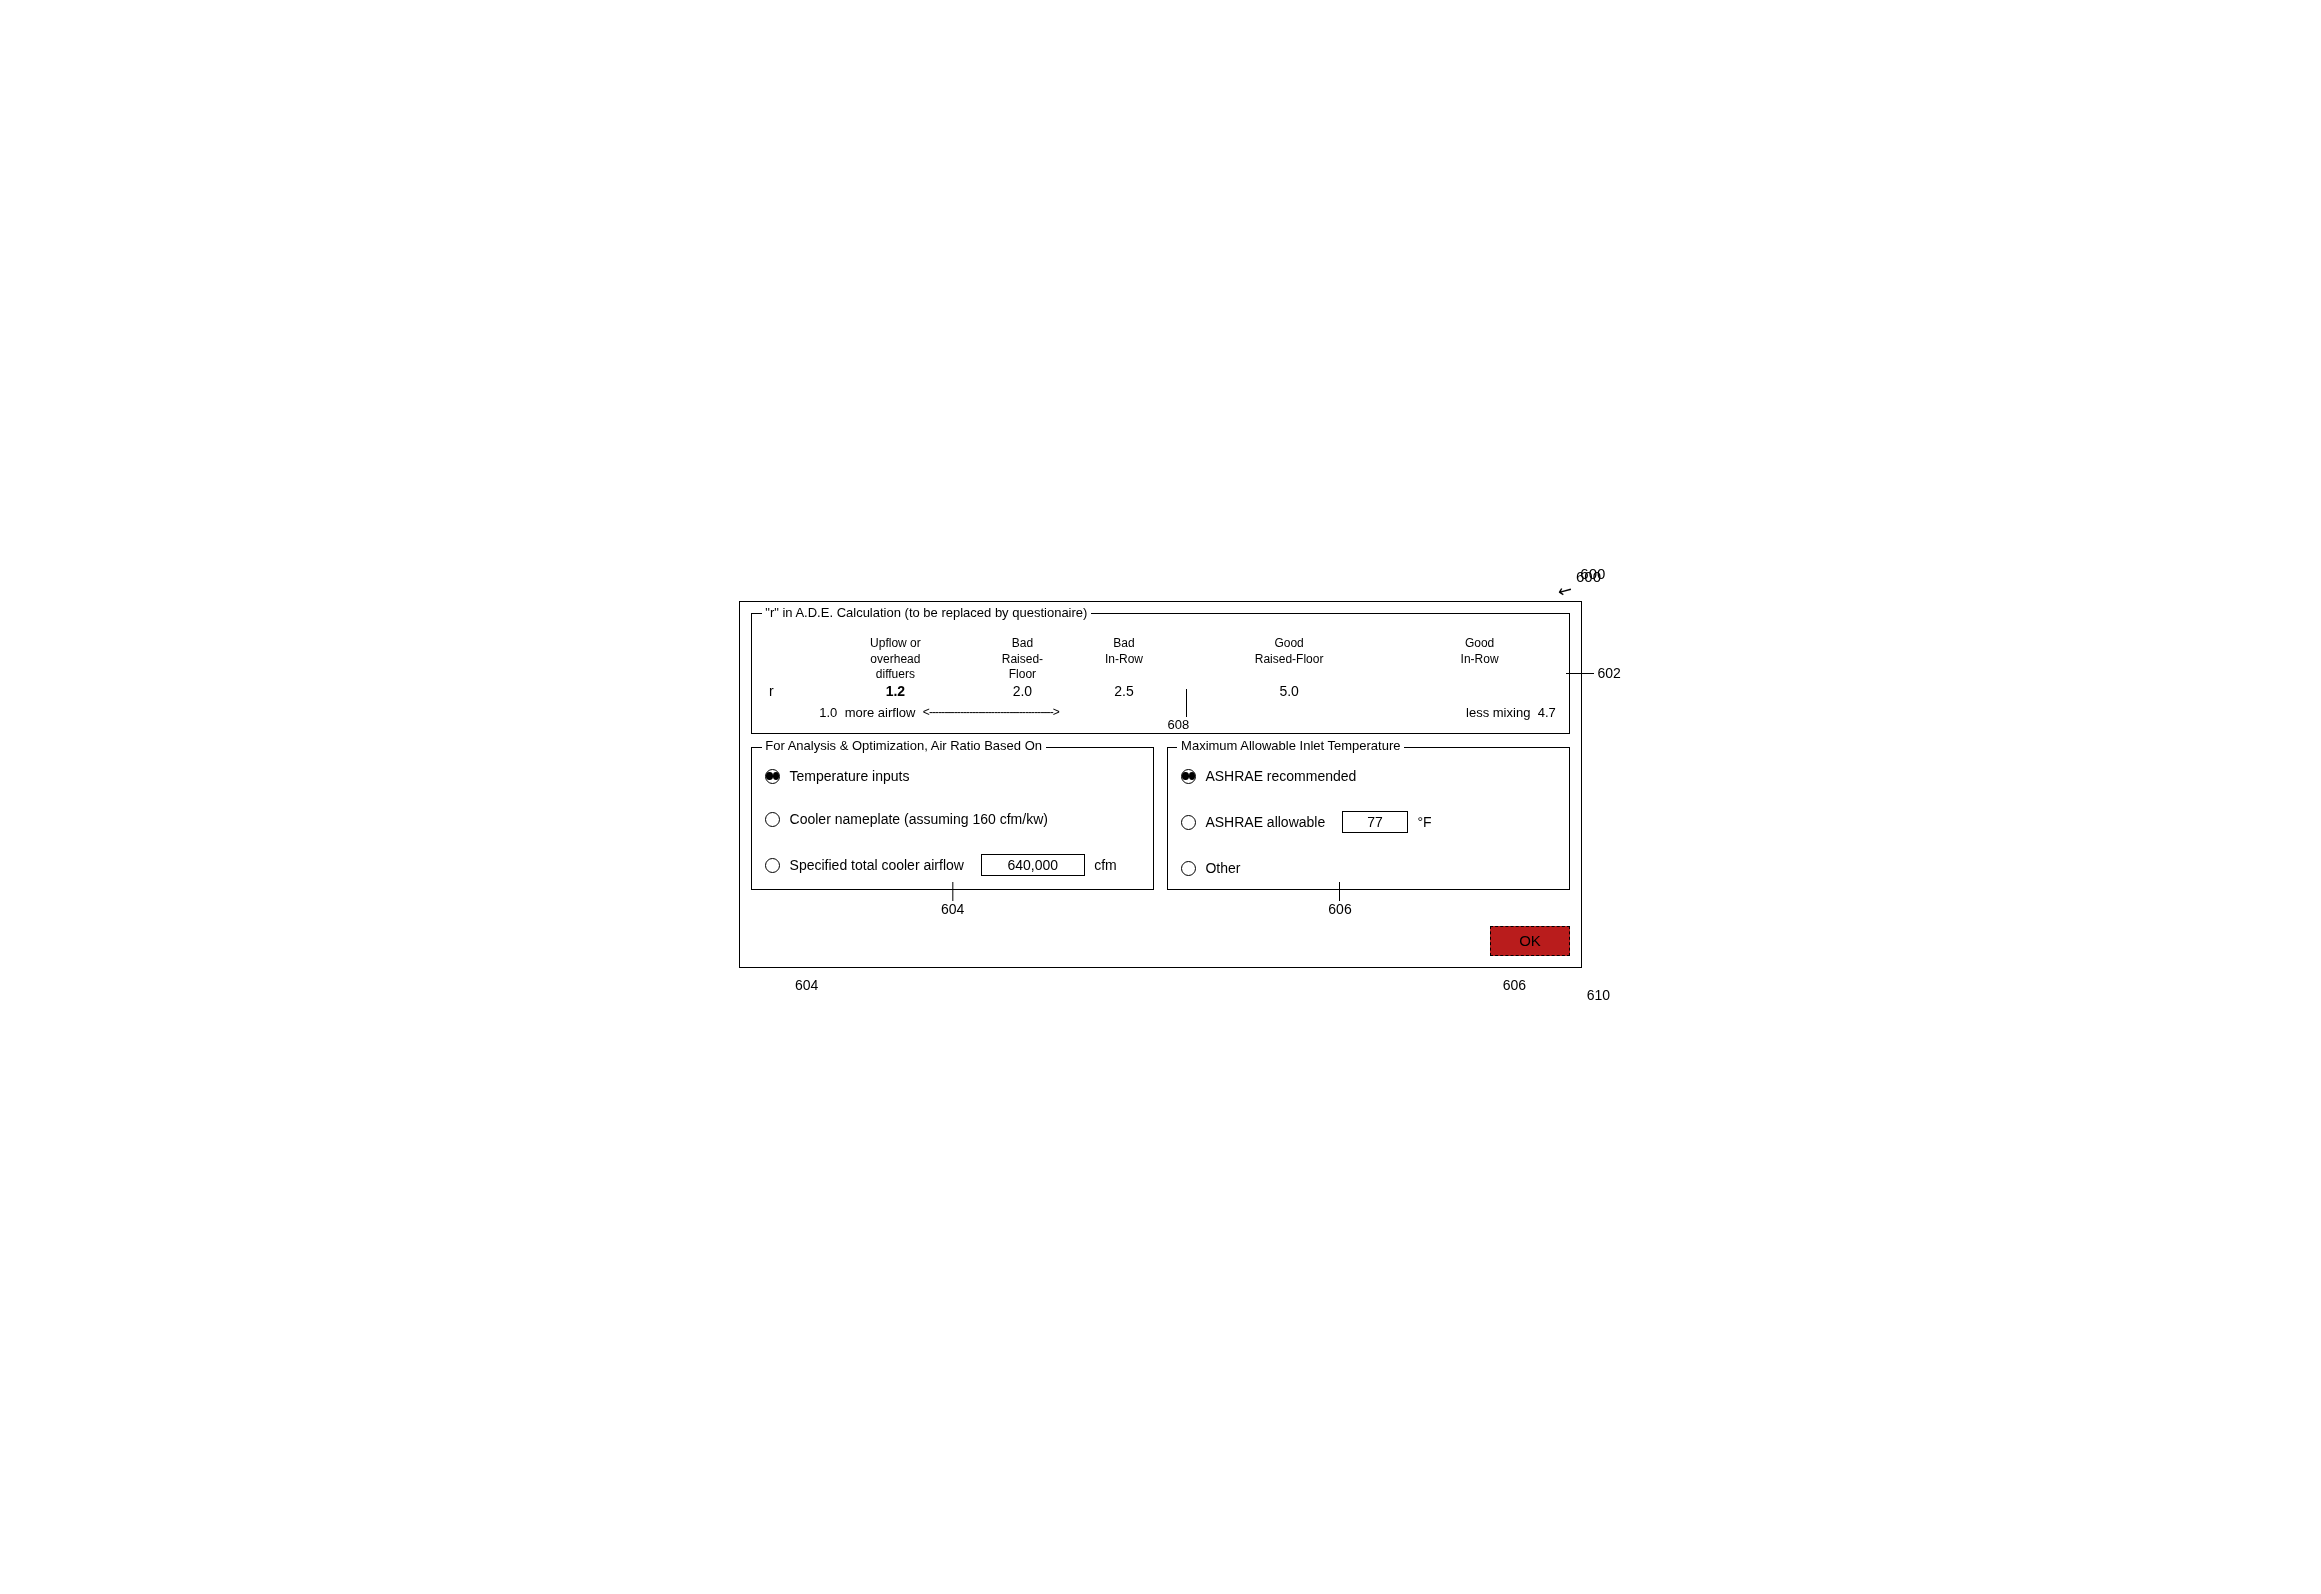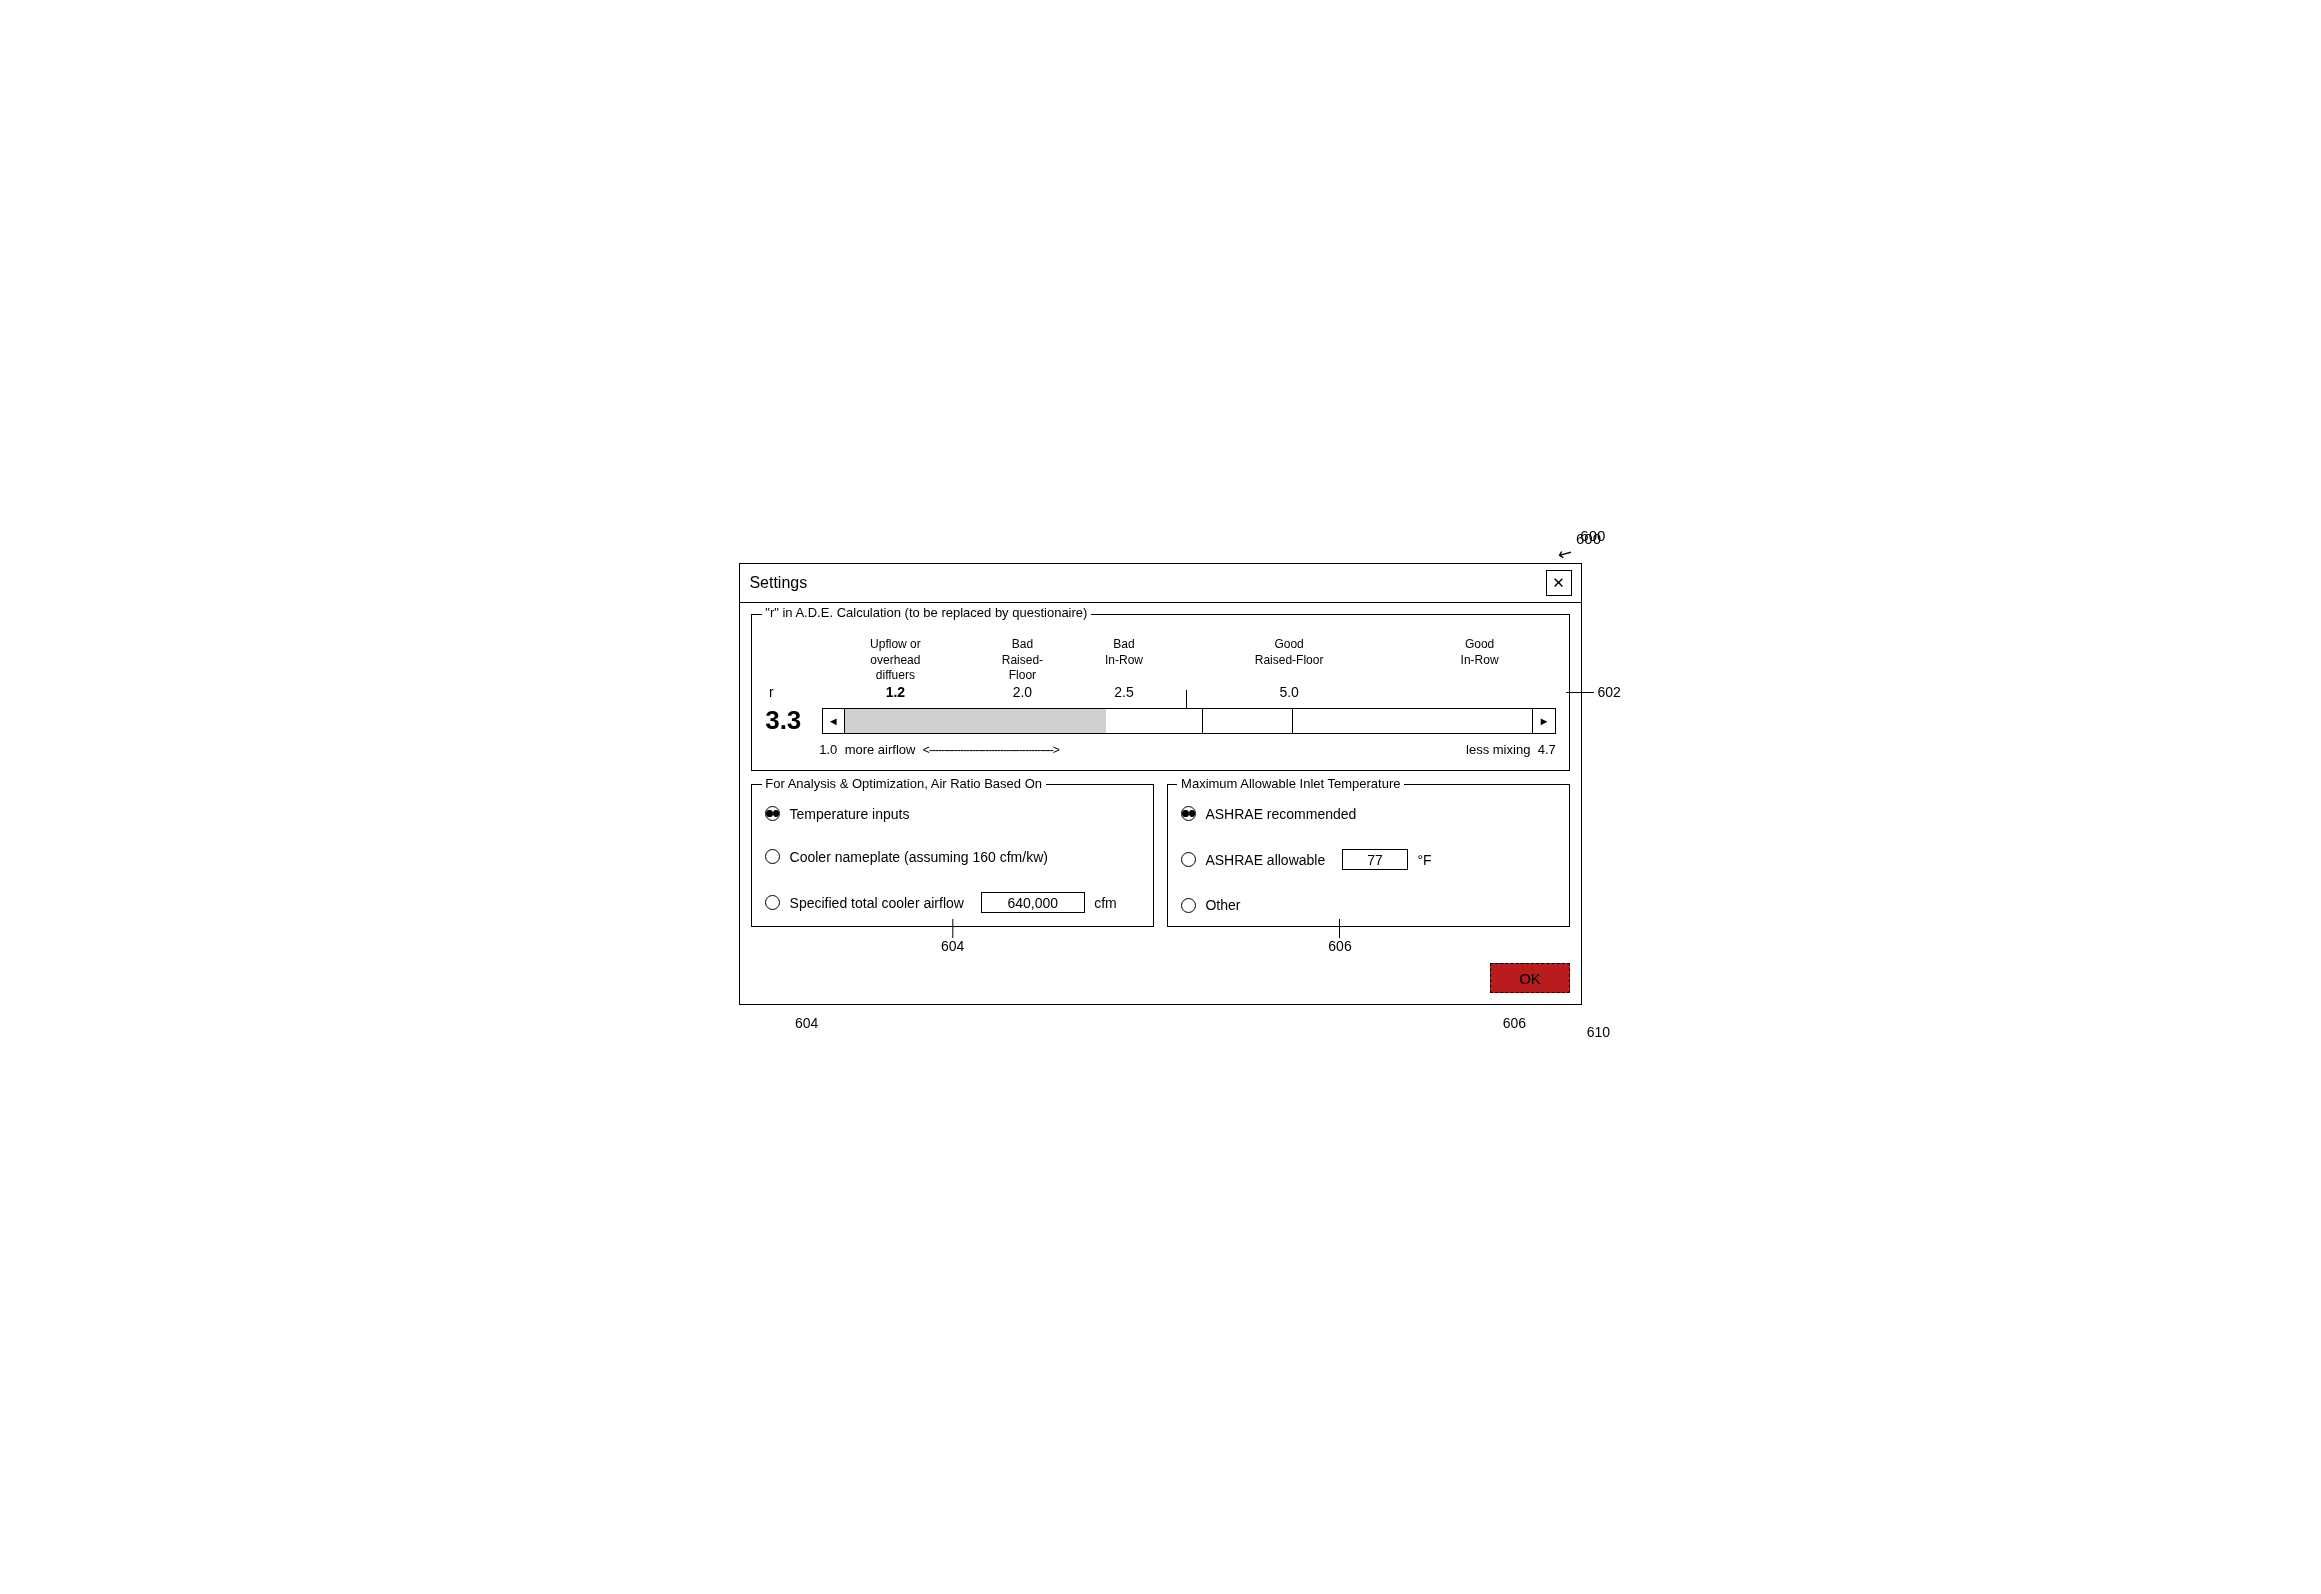--- a/index.html
+++ b/index.html
@@ -251,24 +251,20 @@
 <body>
 
 <div class="page-wrapper">
 
   <div style="position:absolute; top:-33px; right:-19px; font-size:15px; color:#000;">600</div>
   <div style="position:absolute; top:-20.6px; right:9.4px; font-size:17px; color:#000; transform: rotate(30deg);">↙</div>
   <div style="position:absolute; top:-36px; right:-23.4px; font-size:15px;">600</div>
 
   <div class="dialog">
 
-    <div class="dialog-titlebar">
-      <span class="dialog-title">Settings</span>
-      <div class="dialog-close">✕</div>
-    </div>
 
     <div class="dialog-body">
 
       <div class="section-box ade-section" style="position:relative;">
         <span class="section-label">"r" in A.D.E. Calculation (to be replaced by questionaire)</span>
 
         <div style="display:flex; padding-top:13px; margin-left:54px;">
           <div class="col-header col1" style="flex:1.2; text-align:center; font-size:12px; line-height:1.3;">Upflow or<br>overhead<br>diffuers</div>
           <div class="col-header col2" style="flex:0.8; text-align:center; font-size:12px; line-height:1.3;">Bad<br>Raised-<br>Floor</div>
           <div class="col-header col3" style="flex:0.8; text-align:center; font-size:12px; line-height:1.3;">Bad<br>In-Row</div>
@@ -285,32 +281,20 @@
             <div style="flex:1.8; text-align:center; font-size:14px;">5.0</div>
             <div style="flex:1.2; text-align:center; font-size:14px;"></div>
           </div>
         </div>
 
         <div style="position:absolute; top:75px; left:52%; font-size:13px;">
           <div style="border-left:0.9px solid #000; height:28px; margin-left:9.4px;"></div>
           <div style="margin-left:-9.4px;">608</div>
         </div>
 
-        <div style="display:flex; align-items:center; gap:9.4px; margin-bottom:5.6px;">
-          <div class="ade-r-value">3.3</div>
-          <div class="slider-container">
-            <div class="slider-arrow-left">◄</div>
-            <div class="slider-track">
-              <div class="slider-fill"></div>
-              <div class="slider-divider"></div>
-              <div class="slider-divider2"></div>
-            </div>
-            <div class="slider-arrow-right">►</div>
-          </div>
-        </div>
 
         <div style="display:flex; align-items:center; font-size:13px; margin-left:54px; gap:3.7px;">
           <span>1.0</span>
           <span style="flex:0 0 auto; margin: 0 3.7px;">more airflow</span>
           <span style="flex:1; letter-spacing:-0.9px; font-size:12px;">&lt;----------------------------------------&gt;</span>
           <span style="flex:0 0 auto; margin: 0 3.7px;">less mixing</span>
           <span>4.7</span>
         </div>
 
         <div style="position:absolute; right:-52px; top:50%; transform:translateY(-50%); font-size:14px; display:flex; align-items:center; gap:3.7px;">

